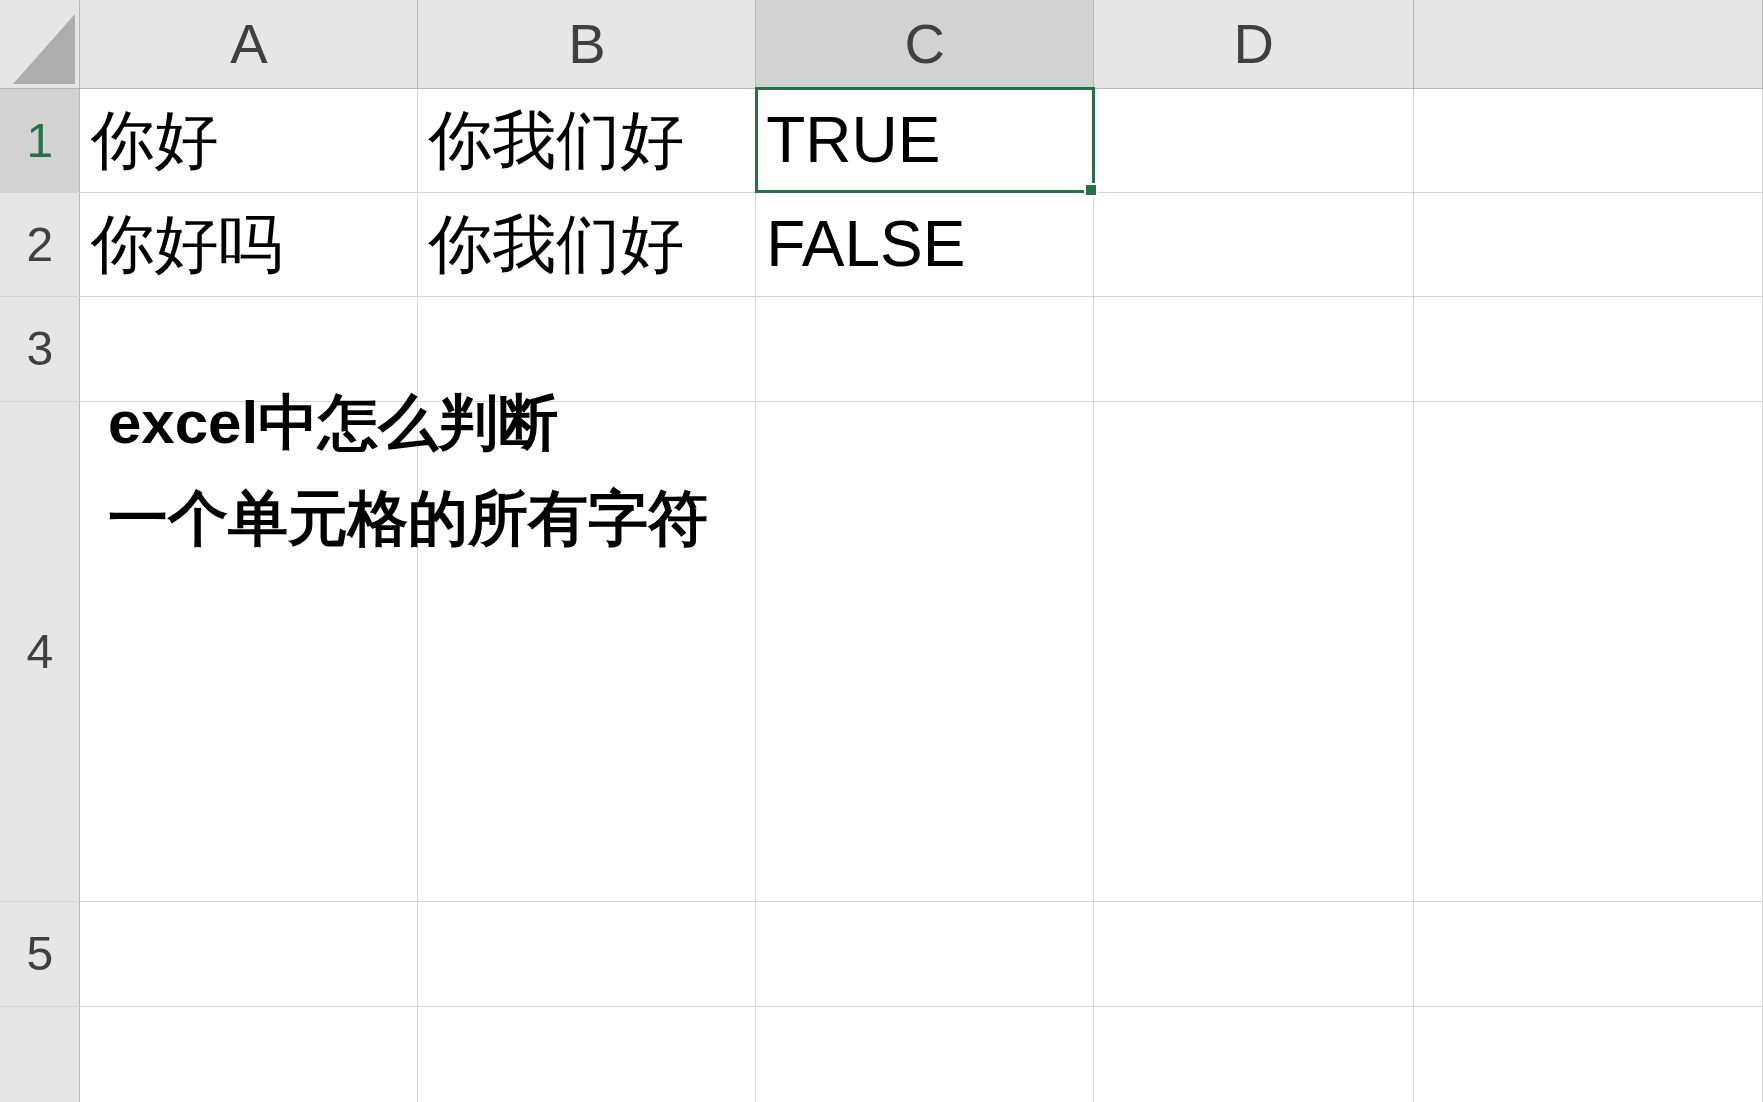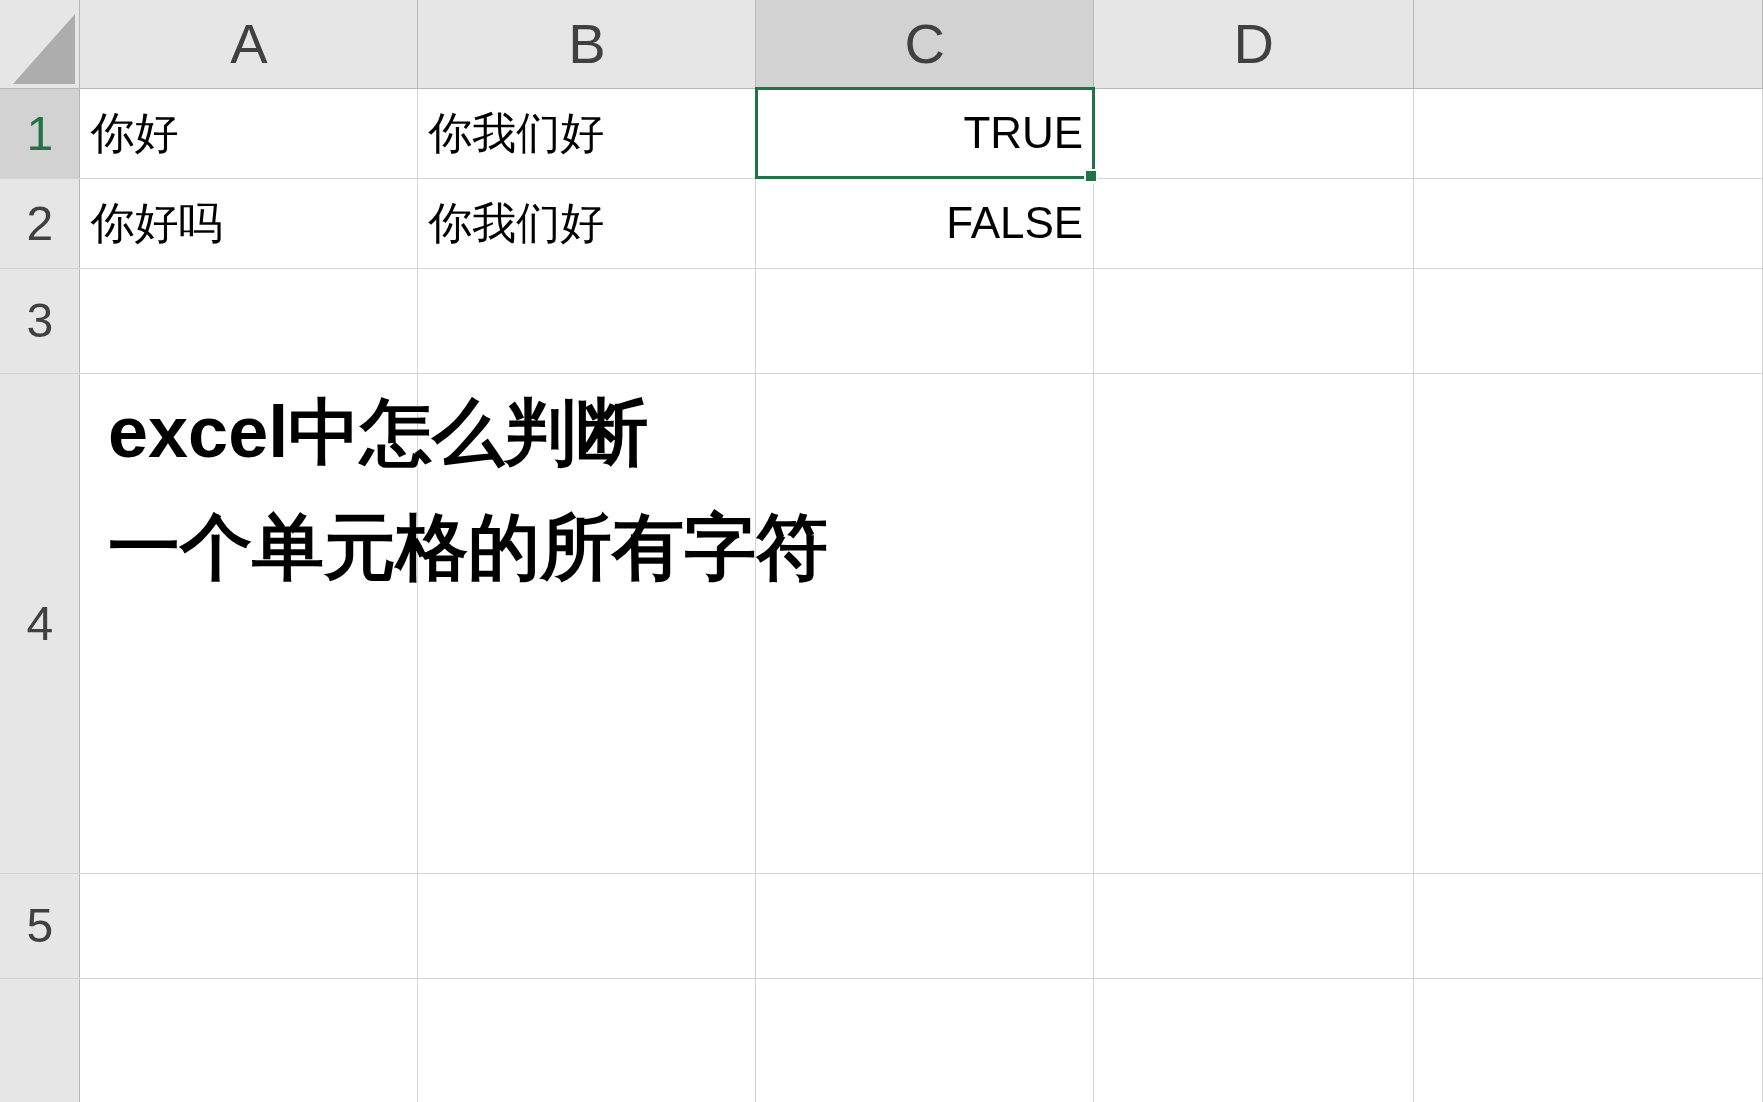--- a/index.html
+++ b/index.html
@@ -70,21 +70,21 @@
       font-family: Arial, sans-serif;
     }
     .row-header.active {
       color: #217346;
     }
     .cell {
       display: table-cell;
       border-right: 1px solid #d4d4d4;
       border-bottom: 1px solid #d4d4d4;
       vertical-align: middle;
-      font-size: 44px;
+      font-size: 64px;
       color: #000000;
       padding: 8px 10px;
       font-family: "SimSun", serif;
       position: relative;
       background: #ffffff;
       margin-top: 42px;
     }
     .row-1 .cell, .row-2 .cell {
       height: 90px;
     }
@@ -101,21 +101,21 @@
     .row-4 .row-header {
       vertical-align: middle;
     }
     .row-5 .cell, .row-5 .row-header {
       height: 105px;
     }
     .row-extra .cell, .row-extra .row-header {
       height: 124px;
     }
     .cell.center {
-      text-align: right;
+      text-align: left;
       font-family: Arial, sans-serif;
     }
     .cell.selected {
       outline: 3px solid #217346;
       outline-offset: -2px;
       z-index: 5;
     }
     .cell.selected::after {
       content: "";
       position: absolute;
@@ -130,21 +130,21 @@
     .col-header.active {
       background: #d2d2d2;
     }
     .row-header.row-active {
       background: #d2d2d2;
     }
     .big-text-overlay {
       position: absolute;
       left: 108px;
       top: 375px;
-      font-size: 72px;
+      font-size: 60px;
       font-weight: bold;
       color: #000;
       font-family: "Microsoft YaHei", "SimHei", sans-serif;
       line-height: 1.6;
       z-index: 10;
       white-space: nowrap;
     }
   </style>
 </head>
 <body>

